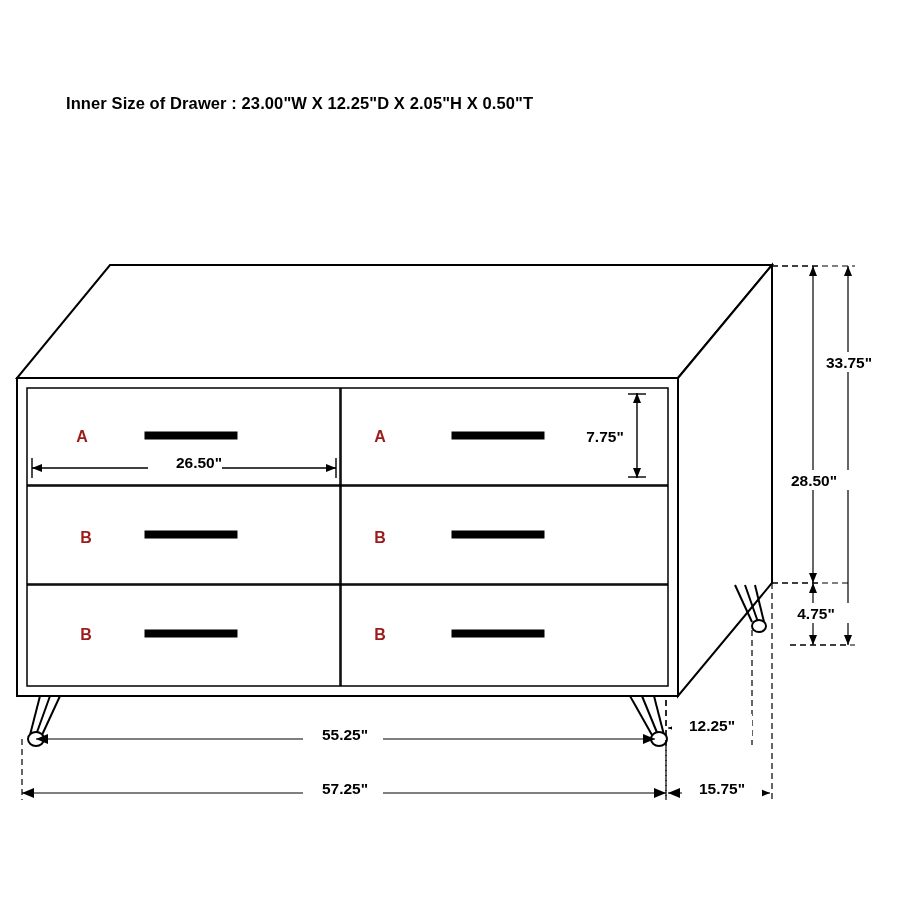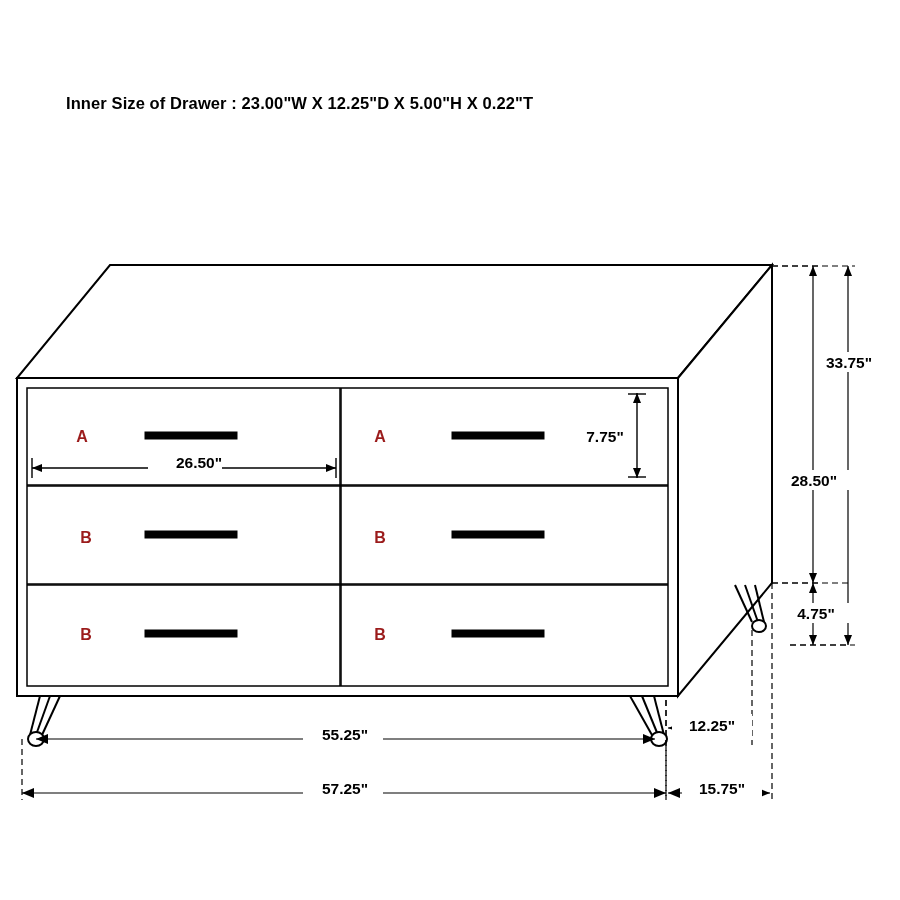--- a/index.html
+++ b/index.html
@@ -48,21 +48,21 @@
     font-size: 16px;
     font-weight: bold;
     fill: #9b1b1b;
   }
 </style>
 </head>
 <body>
 
 <div id="diagram-root">
 
-  <div class="title-text">Inner Size of Drawer : 23.00"W X 12.25"D X 5.00"H X 0.22"T</div>
+  <div class="title-text">Inner Size of Drawer : 23.00"W X 12.25"D X 2.05"H X 0.50"T</div>
 
   <svg width="900" height="900" viewBox="0 0 900 900">
 
     <g fill="none" stroke="#000000" stroke-width="2">
 
       <polygon points="110,265 772,265 678,378 17,378" fill="#ffffff"></polygon>
 
       <rect x="17" y="378" width="661" height="318" fill="#ffffff"></rect>
 
       <polygon points="678,378 772,265 772,583 678,696" fill="#ffffff"></polygon>

